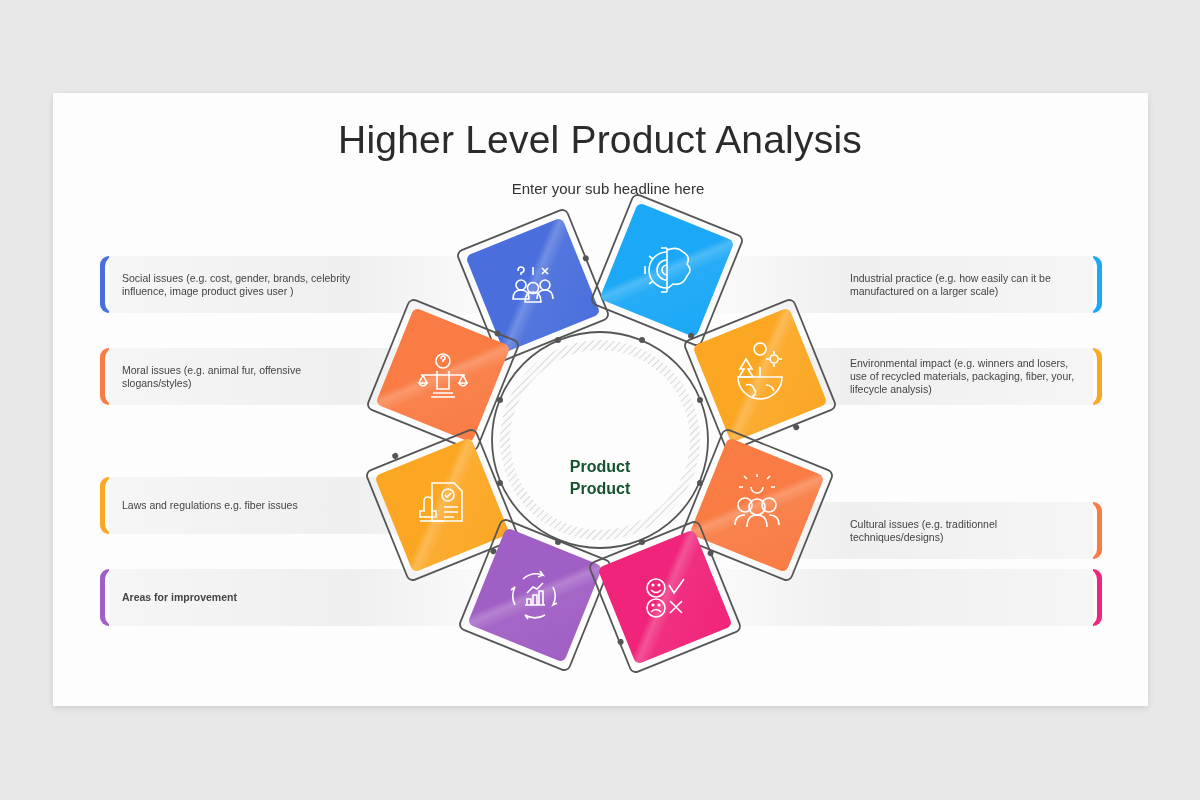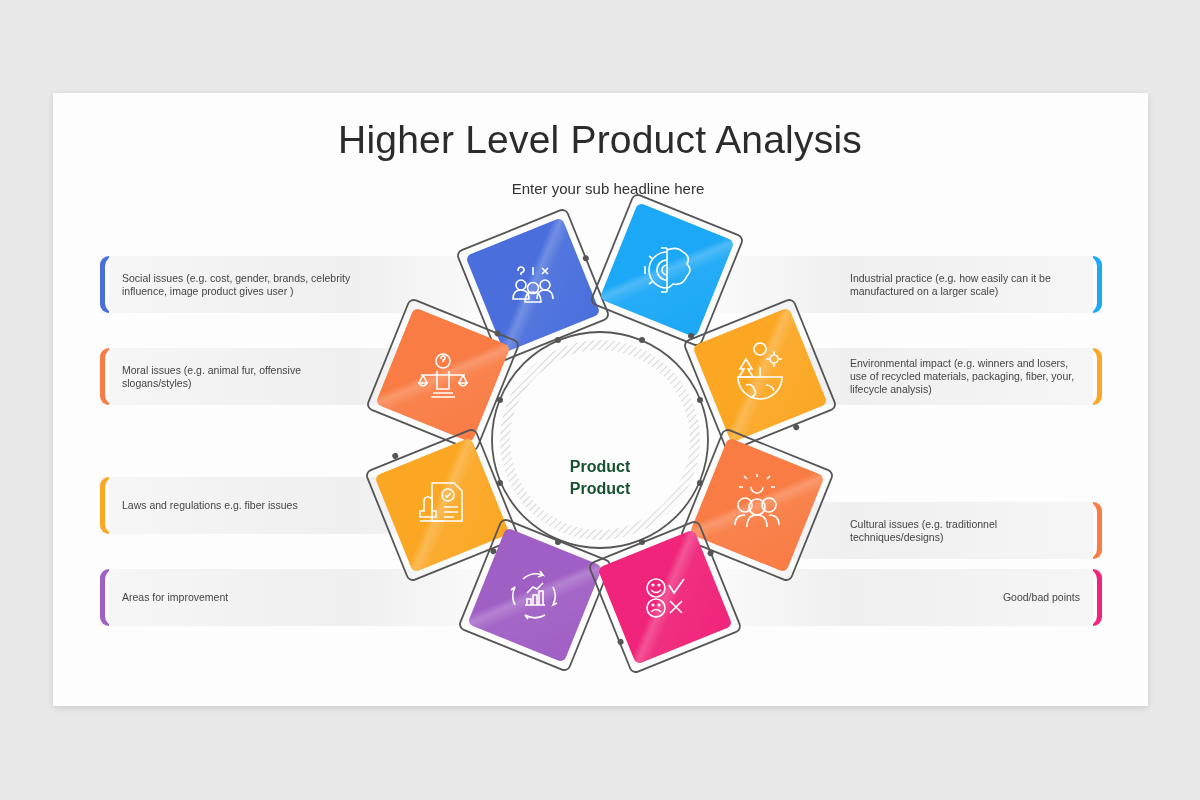--- a/index.html
+++ b/index.html
@@ -69,40 +69,39 @@
   <div class="strip-text">Social issues (e.g. cost, gender, brands, celebrity influence, image product gives user )</div>
 </div>
 <div class="strip left" style="top:348px;">
   <div class="bracket" style="background:#f97c44;"></div>
   <div class="strip-text">Moral issues (e.g. animal fur, offensive slogans/styles)</div>
 </div>
 <div class="strip left" style="top:477px;">
   <div class="bracket" style="background:#fba724;"></div>
   <div class="strip-text">Laws and regulations e.g. fiber issues</div>
 </div>
-<div class="strip left" style="top:569px;">
+<div class="strip left" style="top:569px;font-weight:bold;">
   <div class="bracket" style="background:#a05fc4;"></div>
   <div class="strip-text">Areas for improvement</div>
 </div>
 
 <div class="strip right" style="top:256px;">
   <div class="bracket" style="background:#1ba8f6;"></div>
   <div class="strip-text">Industrial practice (e.g. how easily can it be manufactured on a larger scale)</div>
 </div>
 <div class="strip right" style="top:348px;">
   <div class="bracket" style="background:#fba724;"></div>
   <div class="strip-text">Environmental impact (e.g. winners and losers, use of recycled materials, packaging, fiber, your, lifecycle analysis)</div>
 </div>
 <div class="strip right" style="top:502px;">
   <div class="bracket" style="background:#f97c44;"></div>
   <div class="strip-text">Cultural issues (e.g. traditionnel techniques/designs)</div>
 </div>
 <div class="strip right" style="top:569px;">
   <div class="bracket" style="background:#f0247a;"></div>
-  <div class="strip-text">Good/bad points</div>
 </div>
 
 <svg class="diagram" viewBox="0 0 1200 800">
   <defs>
     <pattern id="hatch" width="5" height="5" patternUnits="userSpaceOnUse" patternTransform="rotate(45)">
       <rect width="5" height="5" fill="#fbfbfb"></rect>
       <line x1="0" y1="0" x2="0" y2="5" stroke="#c9c9c9" stroke-width="1.4"></line>
     </pattern>
     <linearGradient id="gloss" x1="0" y1="0" x2="1" y2="1">
       <stop offset="0" stop-color="#fff" stop-opacity="0.0"></stop>

